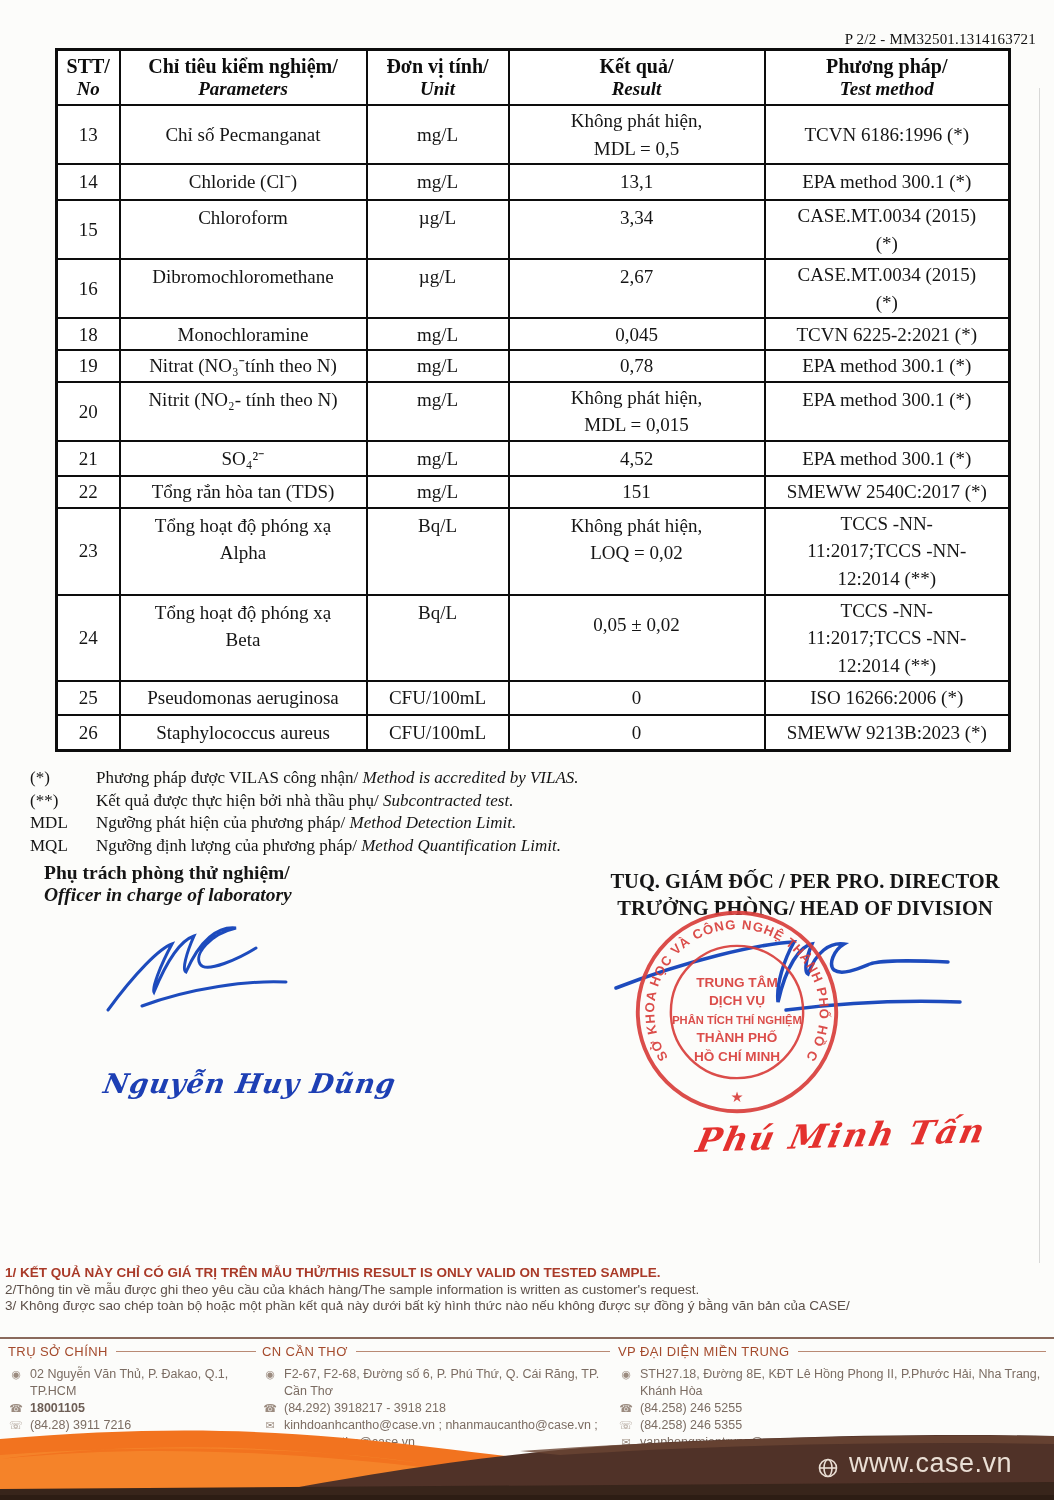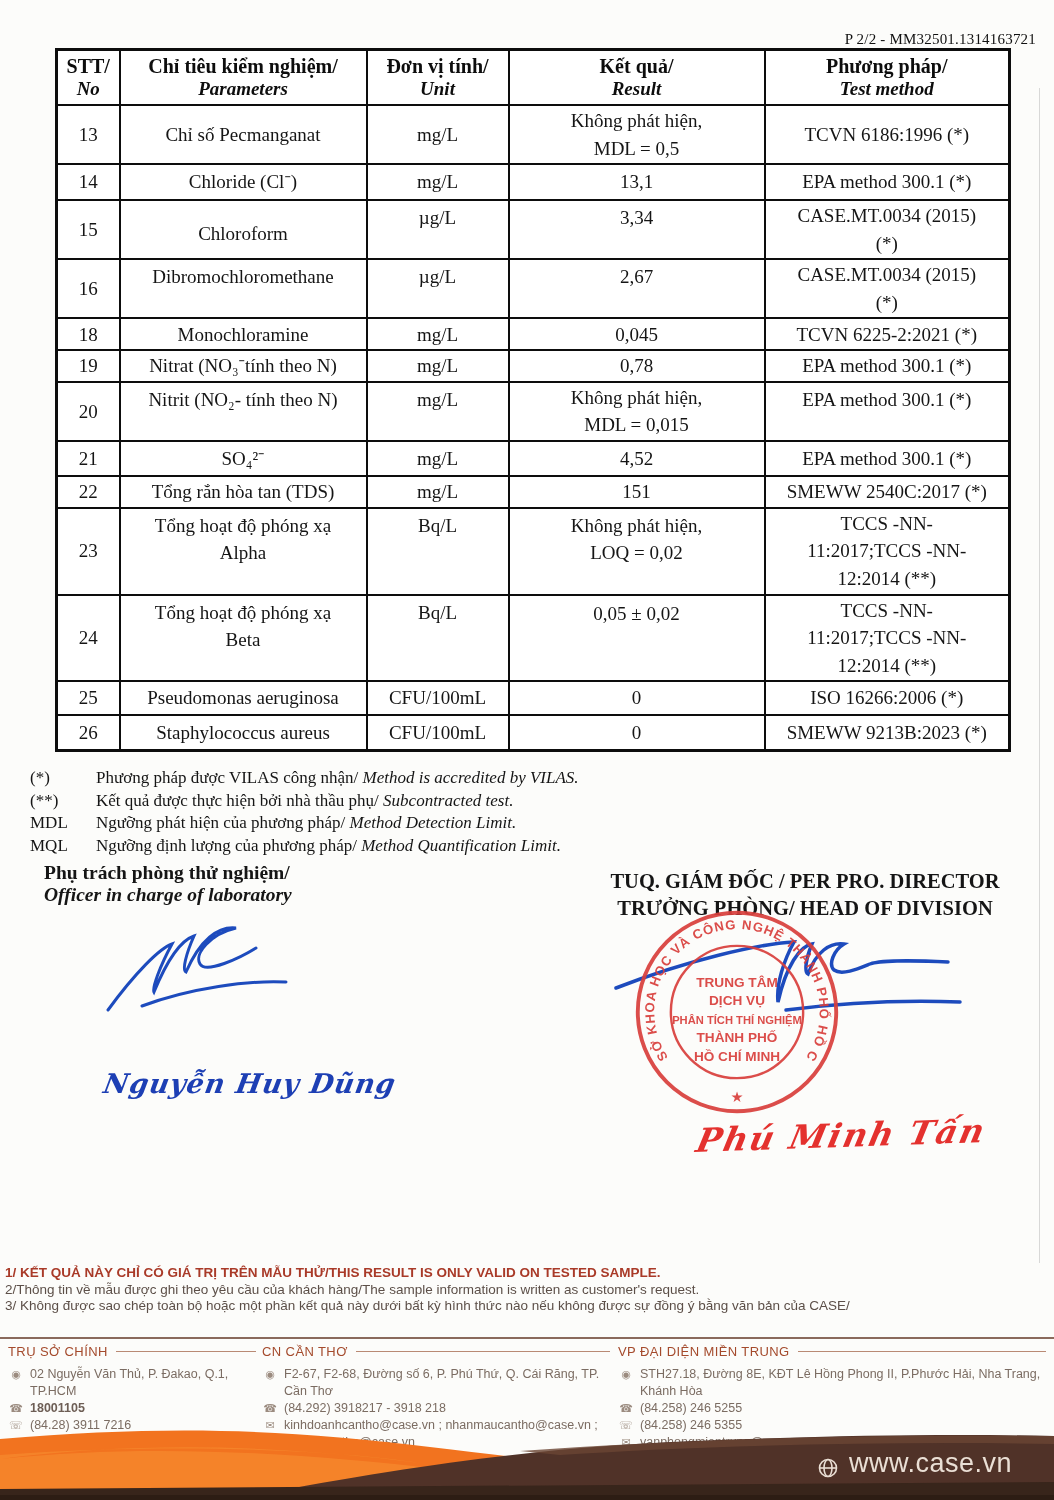--- a/index.html
+++ b/index.html
@@ -112,21 +112,21 @@
         </tr>
     <tr style="height:36px">
           <td class="cell-no">14</td>
           <td>Chloride (Cl⁻)</td>
           <td>mg/L</td>
           <td>13,1</td>
           <td>EPA method 300.1 (*)</td>
         </tr>
     <tr style="height:56px">
           <td class="cell-no">15</td>
-          <td style="vertical-align:top;padding-top:19px">Chloroform</td>
+          <td style="vertical-align:top;padding-top:3px">Chloroform</td>
           <td style="vertical-align:top;padding-top:3px">µg/L</td>
           <td style="vertical-align:top;padding-top:3px">3,34</td>
           <td>CASE.MT.0034 (2015)
 (*)</td>
         </tr>
     <tr style="height:58px">
           <td class="cell-no">16</td>
           <td style="vertical-align:top;padding-top:3px">Dibromochloromethane</td>
           <td style="vertical-align:top;padding-top:3px">µg/L</td>
           <td style="vertical-align:top;padding-top:3px">2,67</td>
@@ -178,21 +178,21 @@
 LOQ = 0,02</td>
           <td>TCCS -NN-
 11:2017;TCCS -NN-
 12:2014 (**)</td>
         </tr>
     <tr style="height:85px">
           <td class="cell-no">24</td>
           <td style="vertical-align:top;padding-top:3px">Tổng hoạt độ phóng xạ
 Beta</td>
           <td style="vertical-align:top;padding-top:3px">Bq/L</td>
-          <td style="vertical-align:top;padding-top:4px">0,05 ± 0,02</td>
+          <td style="vertical-align:top;padding-top:15px">0,05 ± 0,02</td>
           <td>TCCS -NN-
 11:2017;TCCS -NN-
 12:2014 (**)</td>
         </tr>
     <tr style="height:34px">
           <td class="cell-no">25</td>
           <td>Pseudomonas aeruginosa</td>
           <td>CFU/100mL</td>
           <td>0</td>
           <td>ISO 16266:2006 (*)</td>

